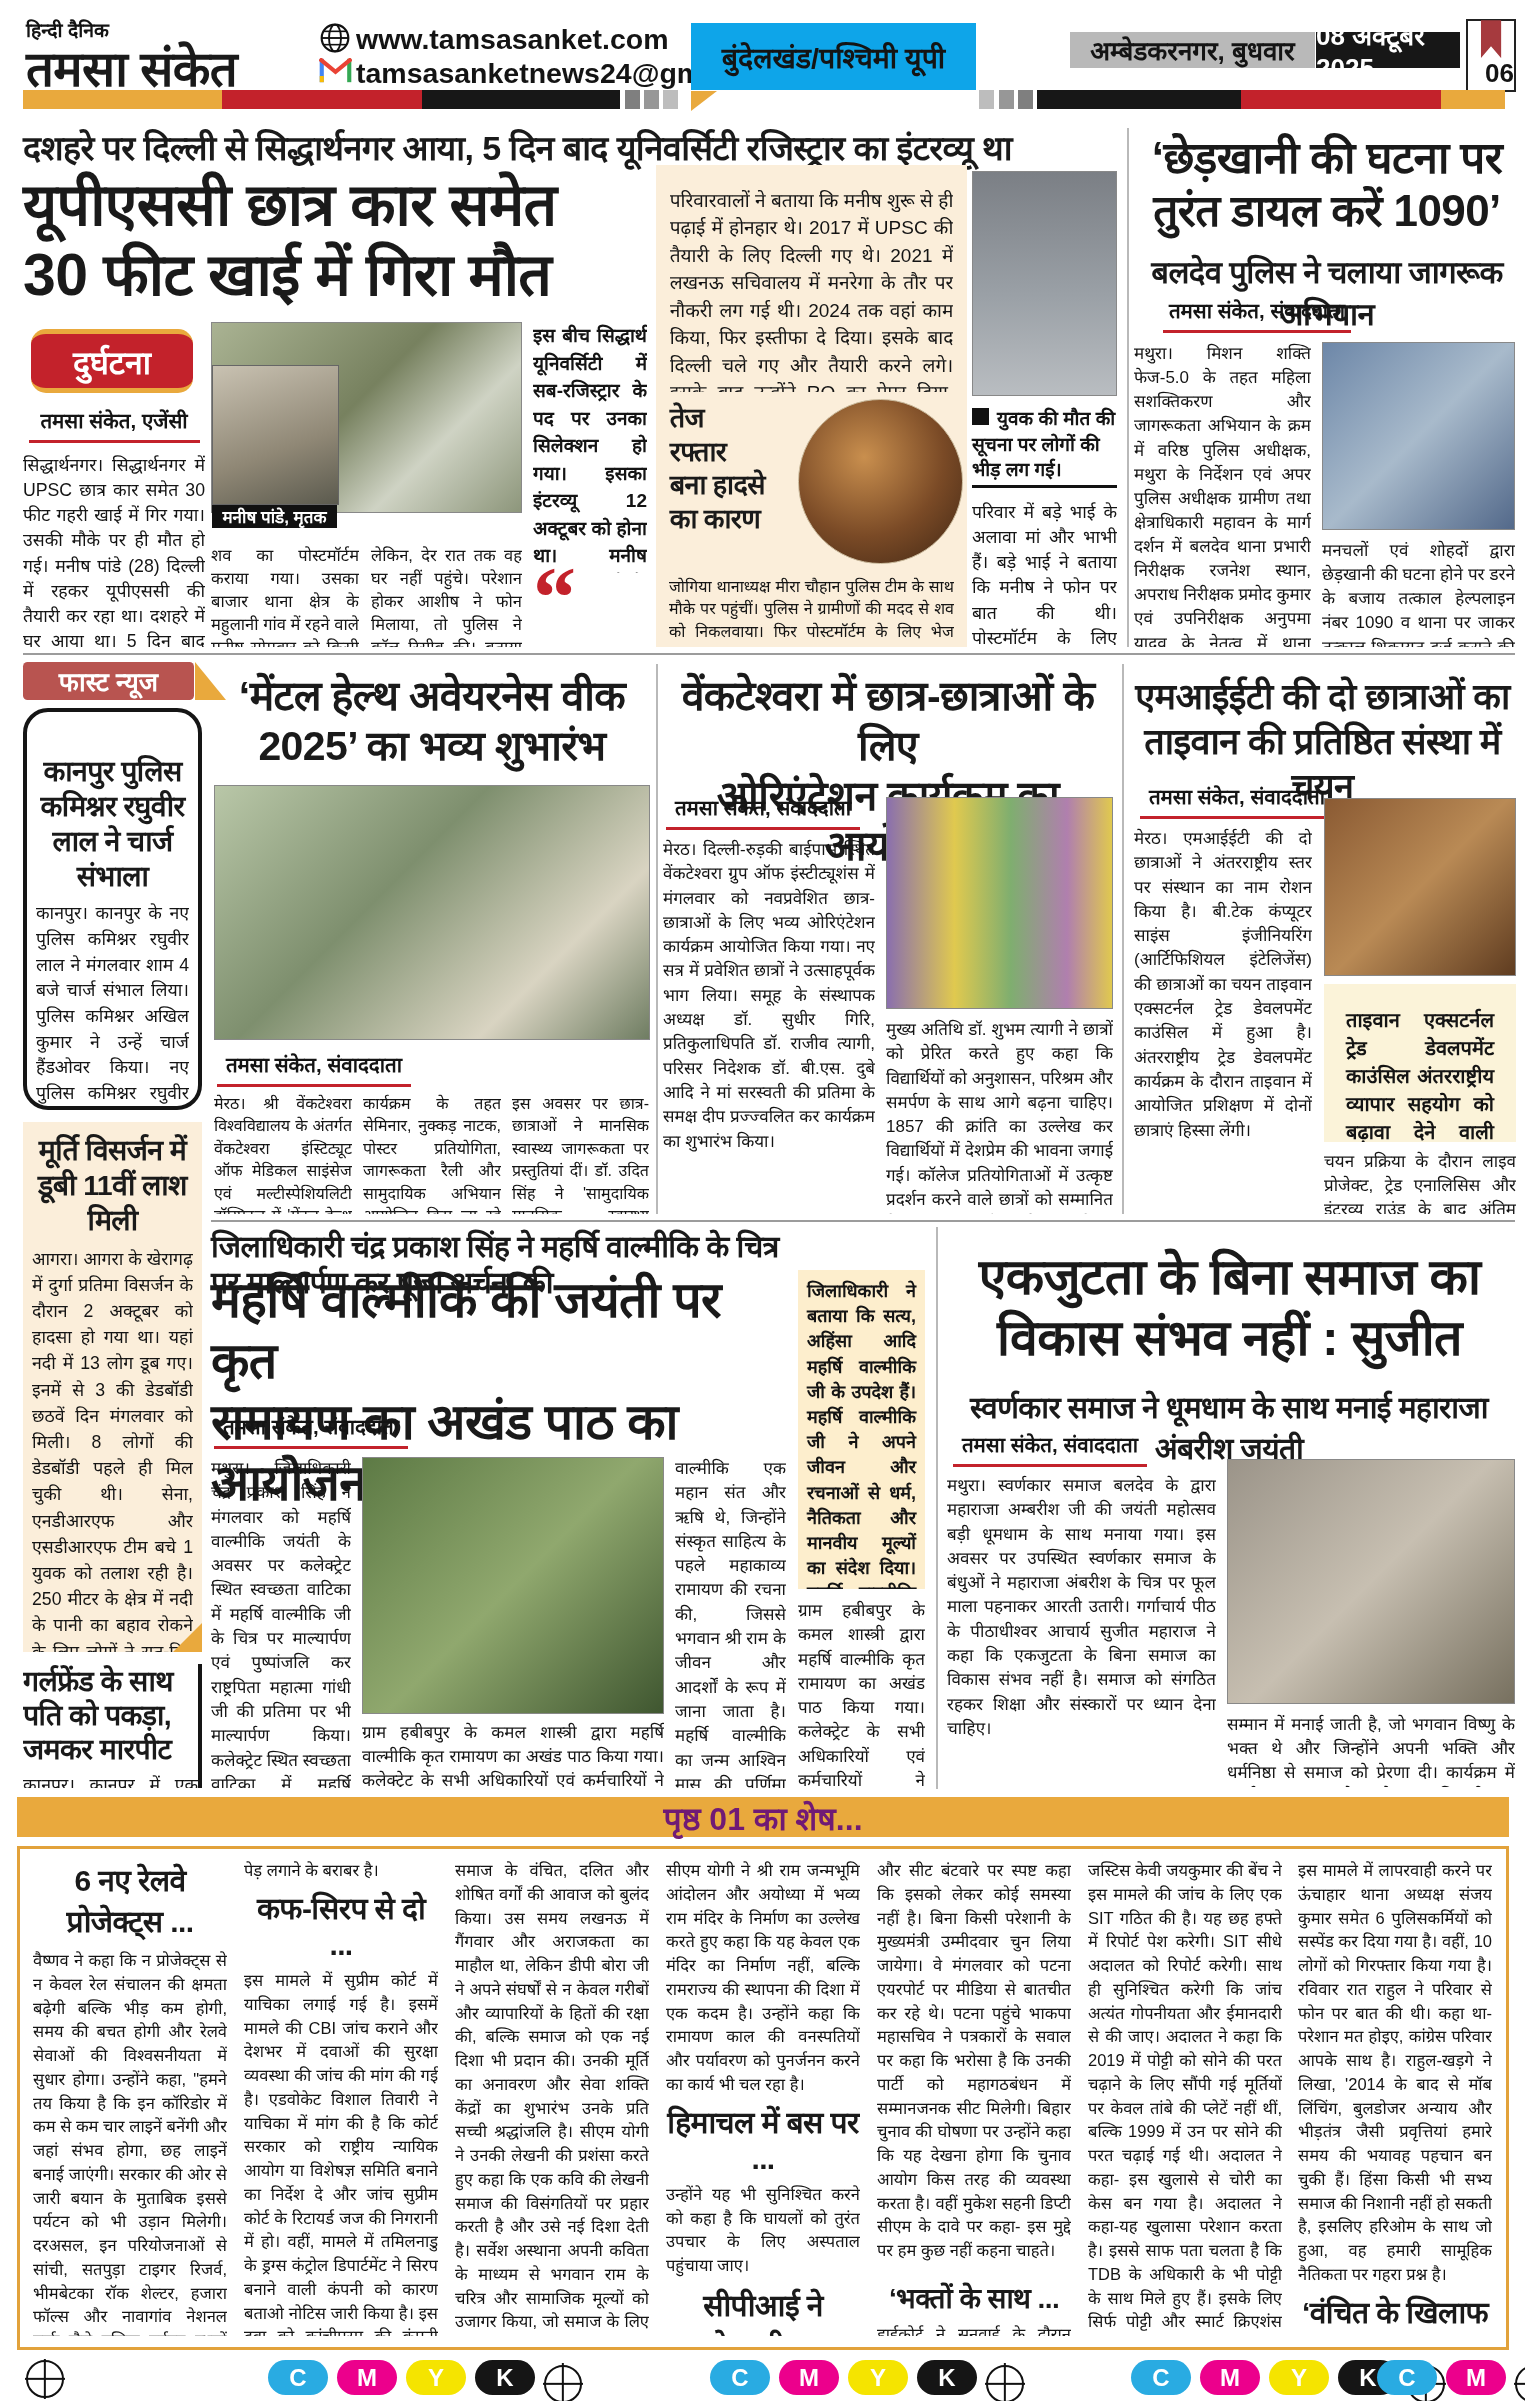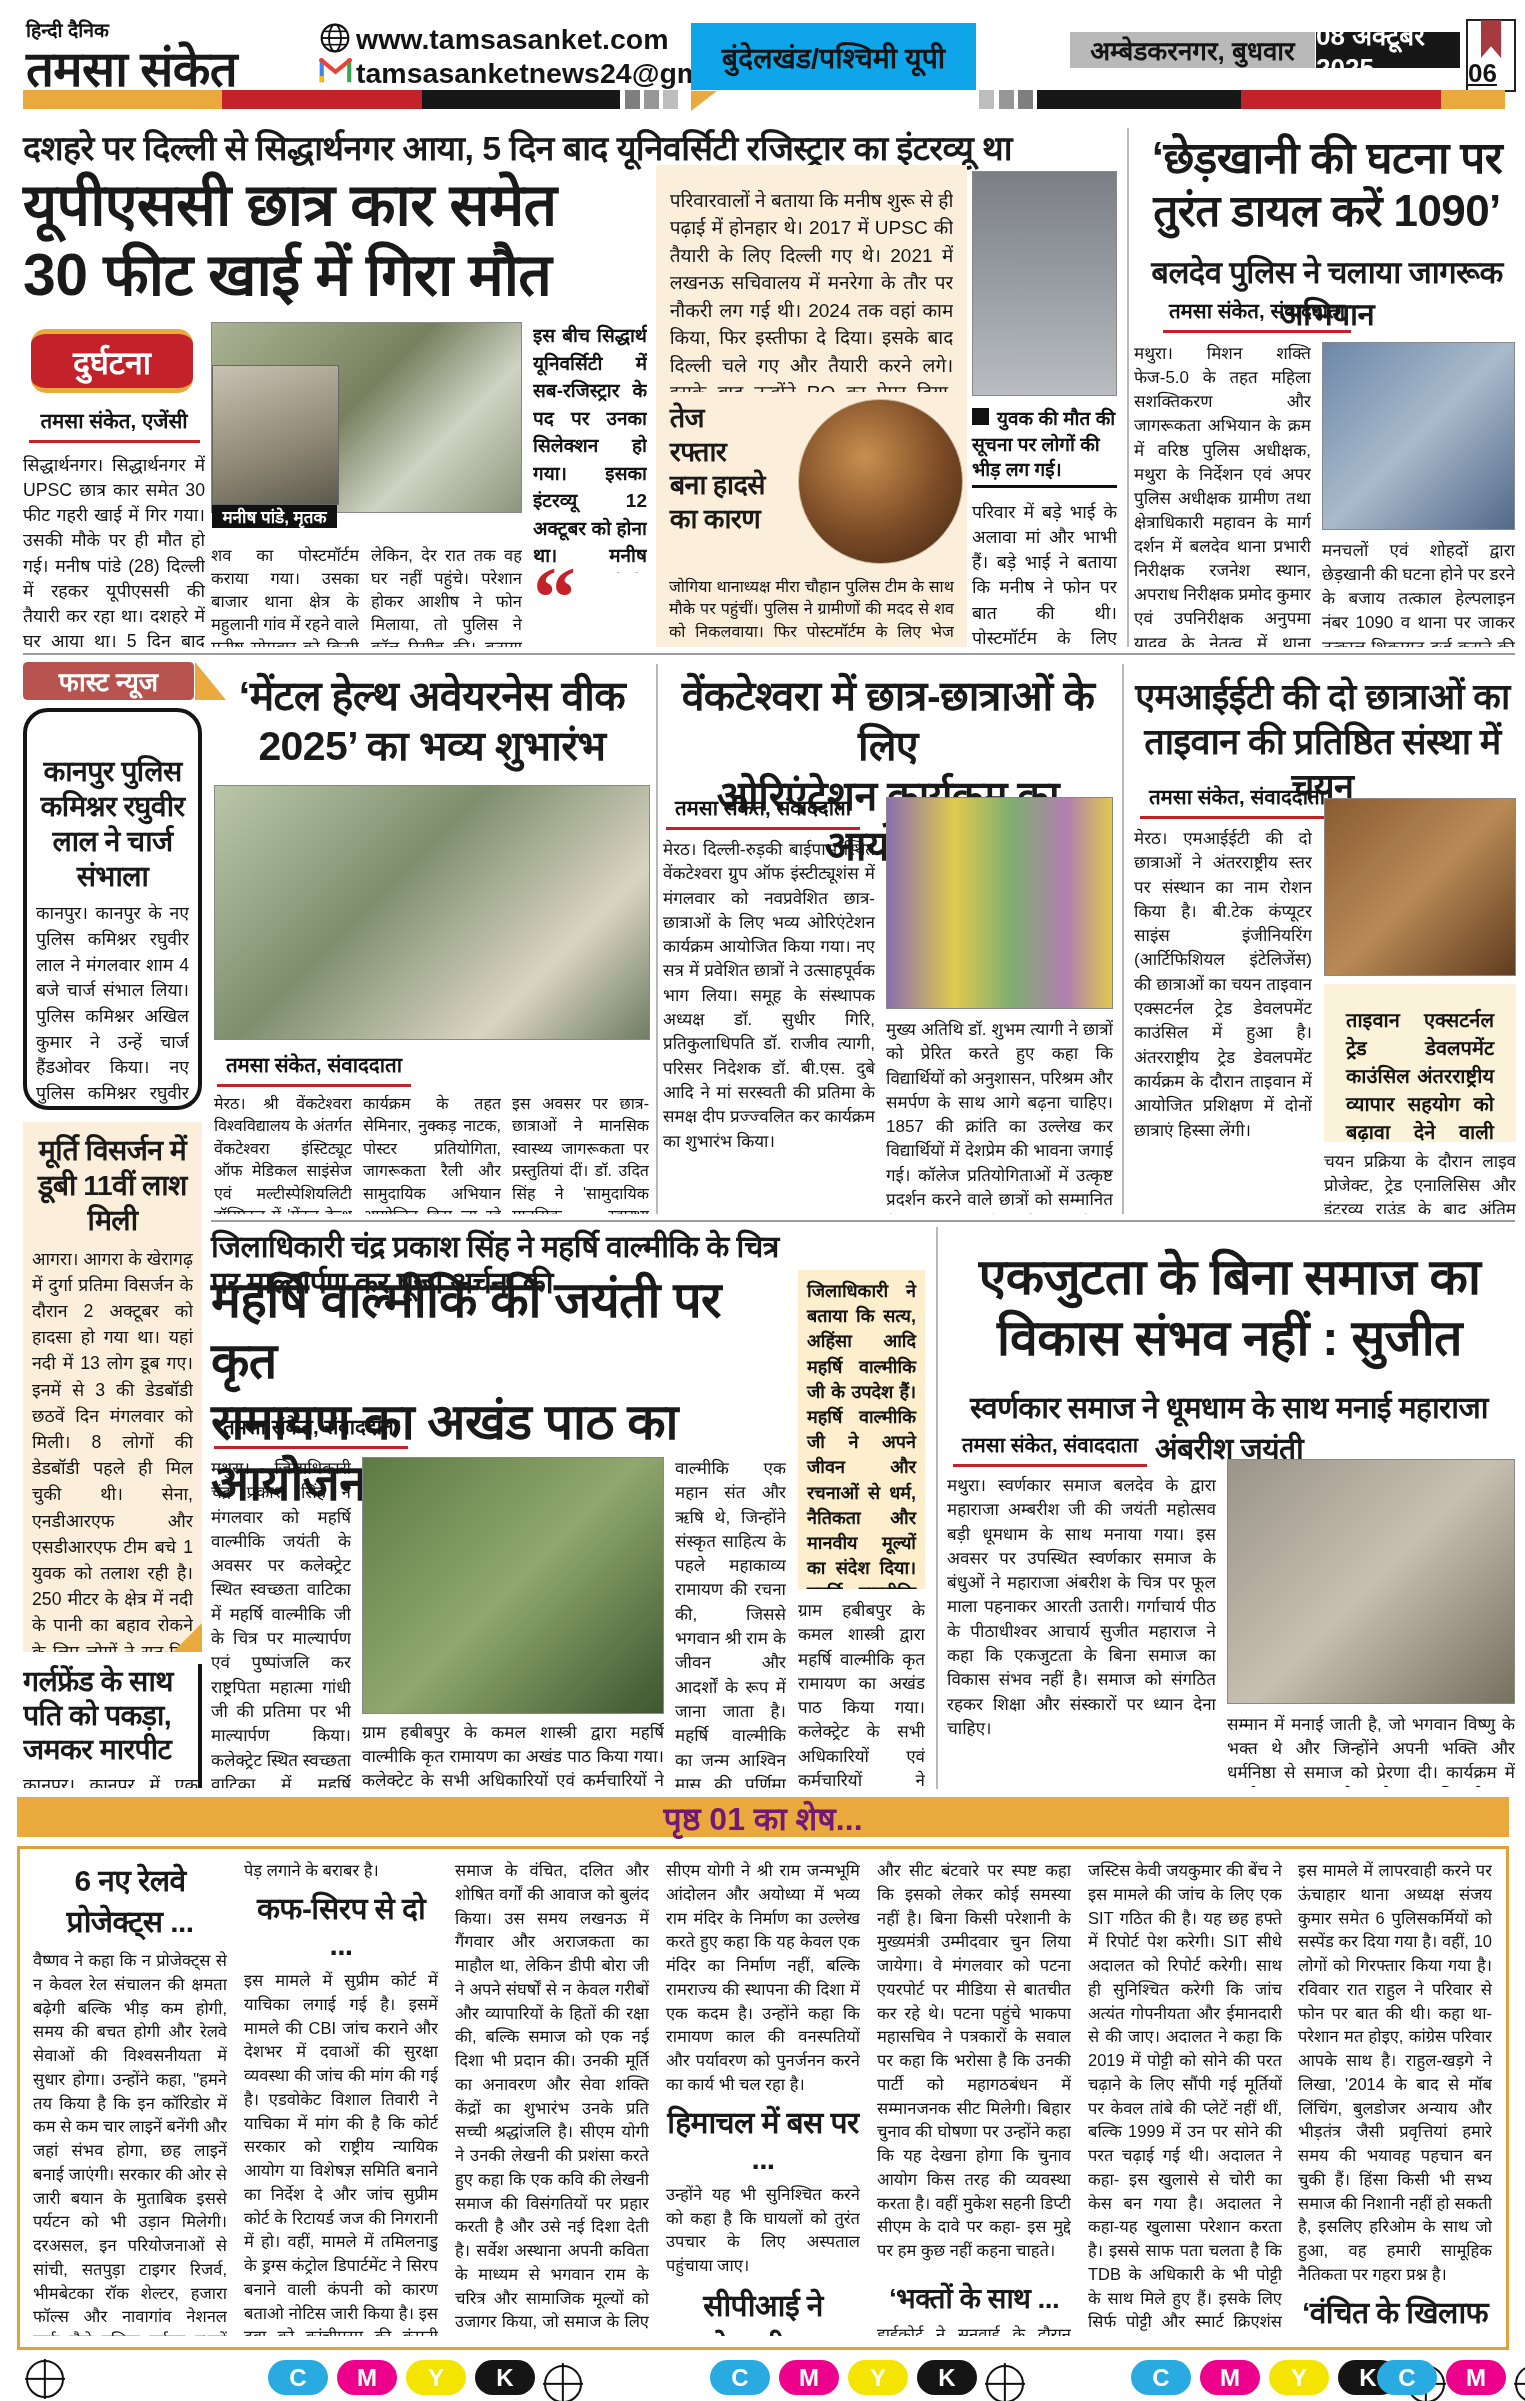--- a/index.html
+++ b/index.html
@@ -66,21 +66,21 @@
   <div class="abs" style="left:691px;top:23px;width:285px;height:67px;background:#0ea5e9;">
     <div style="width:100%;height:100%;display:flex;align-items:center;justify-content:center;font-size:28.5px;font-weight:800;">बुंदेलखंड/पश्चिमी यूपी</div>
     <div style="position:absolute;left:0;bottom:-20.5px;width:0;height:0;border-top:20.5px solid #e9a93d;border-right:26px solid transparent;"></div>
   </div>
 
   <div class="abs" style="left:1070px;top:32px;width:245px;height:36px;background:#b9b9b9;display:flex;align-items:center;justify-content:center;font-size:26px;font-weight:800;">अम्बेडकरनगर, बुधवार</div>
   <div class="abs" style="left:1316px;top:32px;width:144px;height:36px;background:#171717;color:#fff;display:flex;align-items:center;justify-content:center;font-size:26px;font-weight:800;">08 अक्टूबर 2025</div>
 
   <div class="abs" style="left:1466px;top:19.4px;width:50px;height:73px;border:2.3px solid #222;background:#fff;">
     <div style="position:absolute;left:50%;top:-1.1px;transform:translateX(-50%);width:20.5px;height:38px;background:#a63a3e;clip-path:polygon(0 0,100% 0,100% 100%,50% 68%,0 100%);"></div>
-    <div style="position:absolute;bottom:1.1px;width:100%;text-align:left;font-size:26px;font-weight:700;text-decoration:underline;">06</div>
+    <div style="position:absolute;bottom:1.1px;width:100%;text-align:right;font-size:26px;font-weight:700;">06</div>
   </div>
 
   <div class="abs" style="left:23px;top:90px;width:200px;height:19.4px;background:#e9a93d;"></div>
   <div class="abs" style="left:222px;top:90px;width:200px;height:19.4px;background:#c3222b;"></div>
   <div class="abs" style="left:422px;top:90px;width:198px;height:19.4px;background:#171717;"></div>
   <div class="abs" style="left:625px;top:90px;width:15px;height:19.4px;background:#7f7f7f;"></div>
   <div class="abs" style="left:644px;top:90px;width:15px;height:19.4px;background:#979797;"></div>
   <div class="abs" style="left:663px;top:90px;width:15px;height:19.4px;background:#bdbdbd;"></div>
   <div class="abs" style="left:979px;top:90px;width:15px;height:19.4px;background:#bdbdbd;"></div>
   <div class="abs" style="left:999px;top:90px;width:15px;height:19.4px;background:#979797;"></div>

